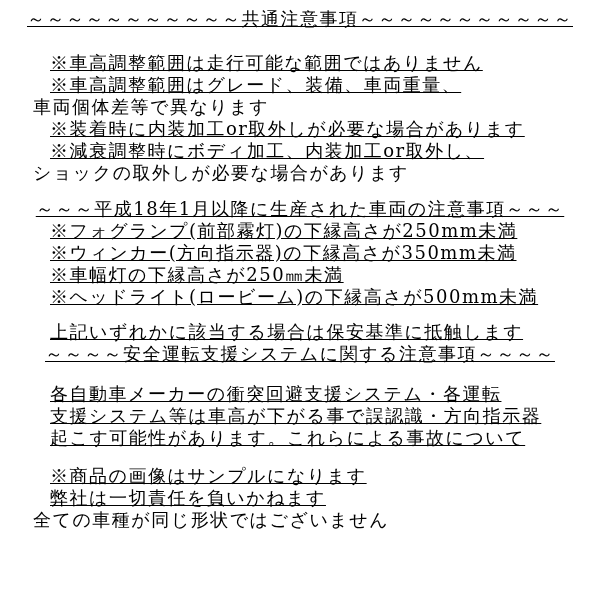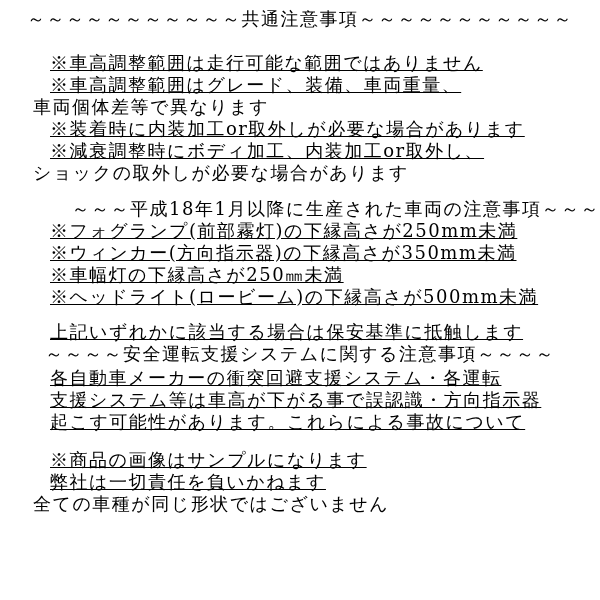--- a/index.html
+++ b/index.html
@@ -16,27 +16,27 @@
     color: #000000;
     font-weight: 500;
   }
   .line {
     height: 22px;
     line-height: 22px;
     font-size: 18px;
     letter-spacing: 1.5px;
     white-space: pre;
   }
-  .center { text-align: center; }
+  .center { text-align: center; text-decoration: underline; }
   .body   { padding-left: 50px; text-decoration: underline; }
   .indent { padding-left: 33px; }
   .g13 { margin-top: 13px; }
-  .g14 { margin-top: 14px; text-align: right; }
+  .g14 { margin-top: 14px; }
   .g16 { margin-top: 16px; }
-  .g18 { margin-top: 2px; }
+  .g18 { margin-top: 18px; }
   .g20 { }
   .g22 { margin-top: 22px; }
   .g27 { }
 </style>
 </head>
 <body>
 
 <div class="doc">
   <div class="line center">～～～～～～～～～～～共通注意事項～～～～～～～～～～～</div>
   <div class="line body g22">※車高調整範囲は走行可能な範囲ではありません</div>

